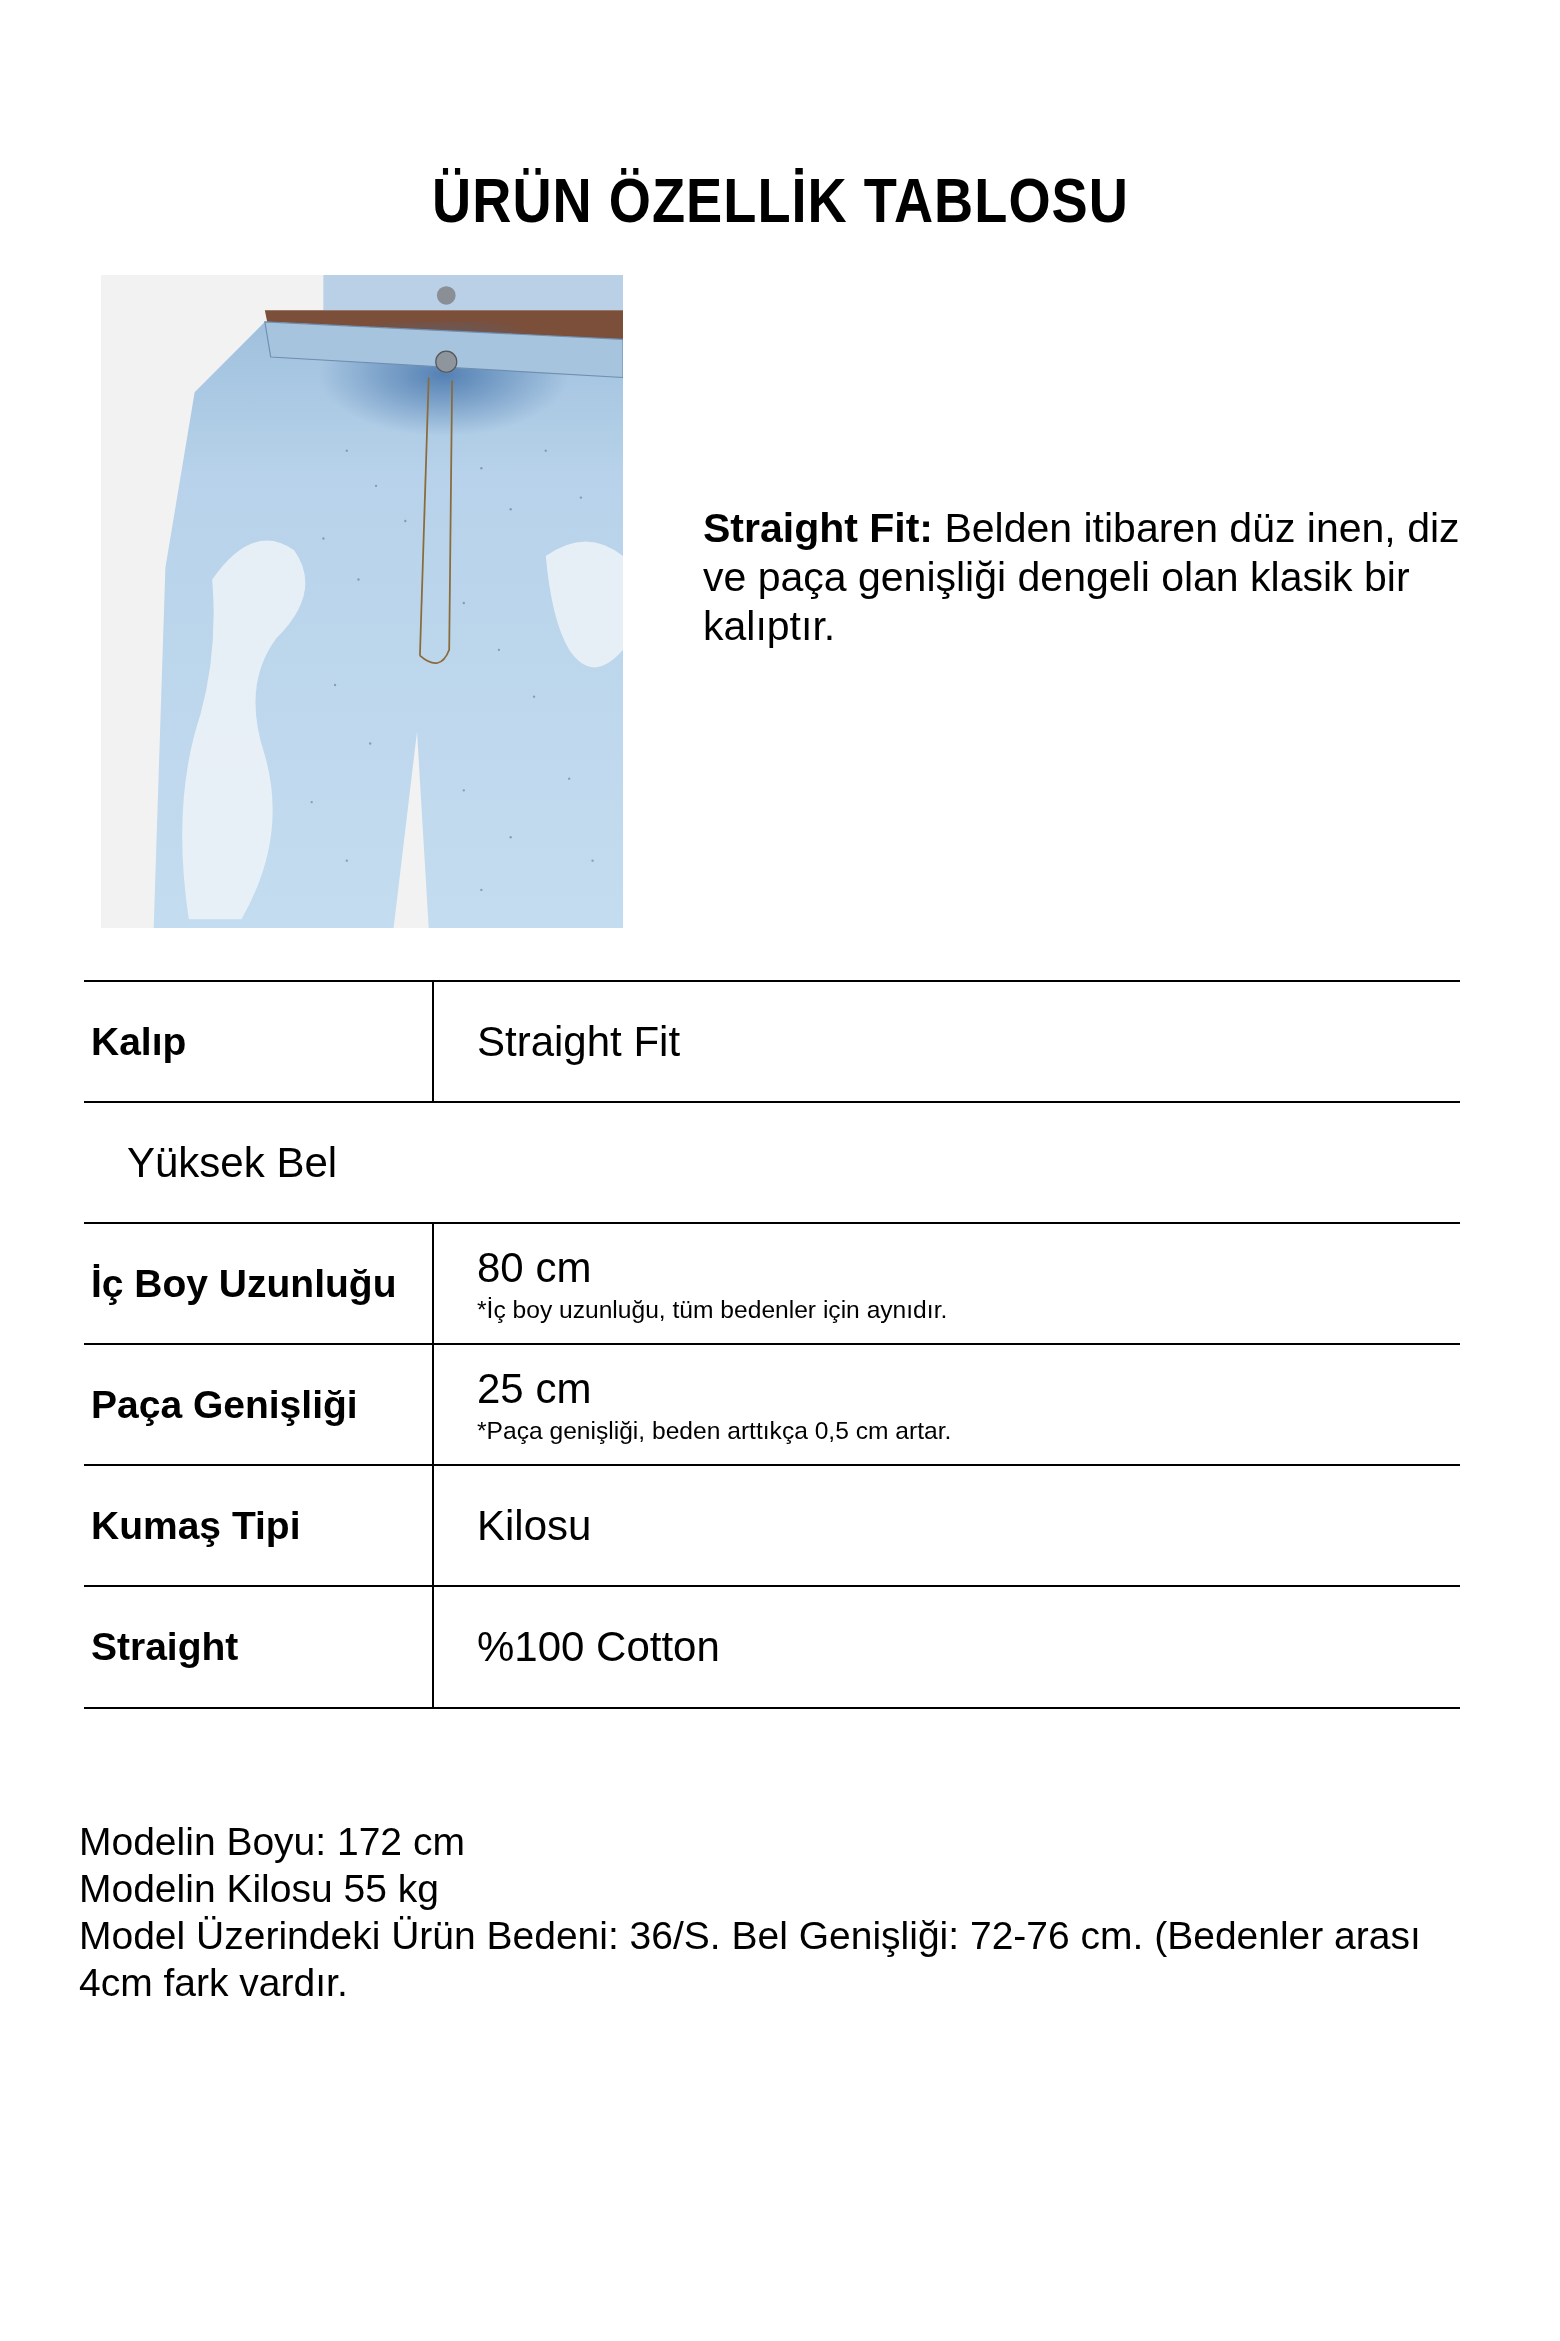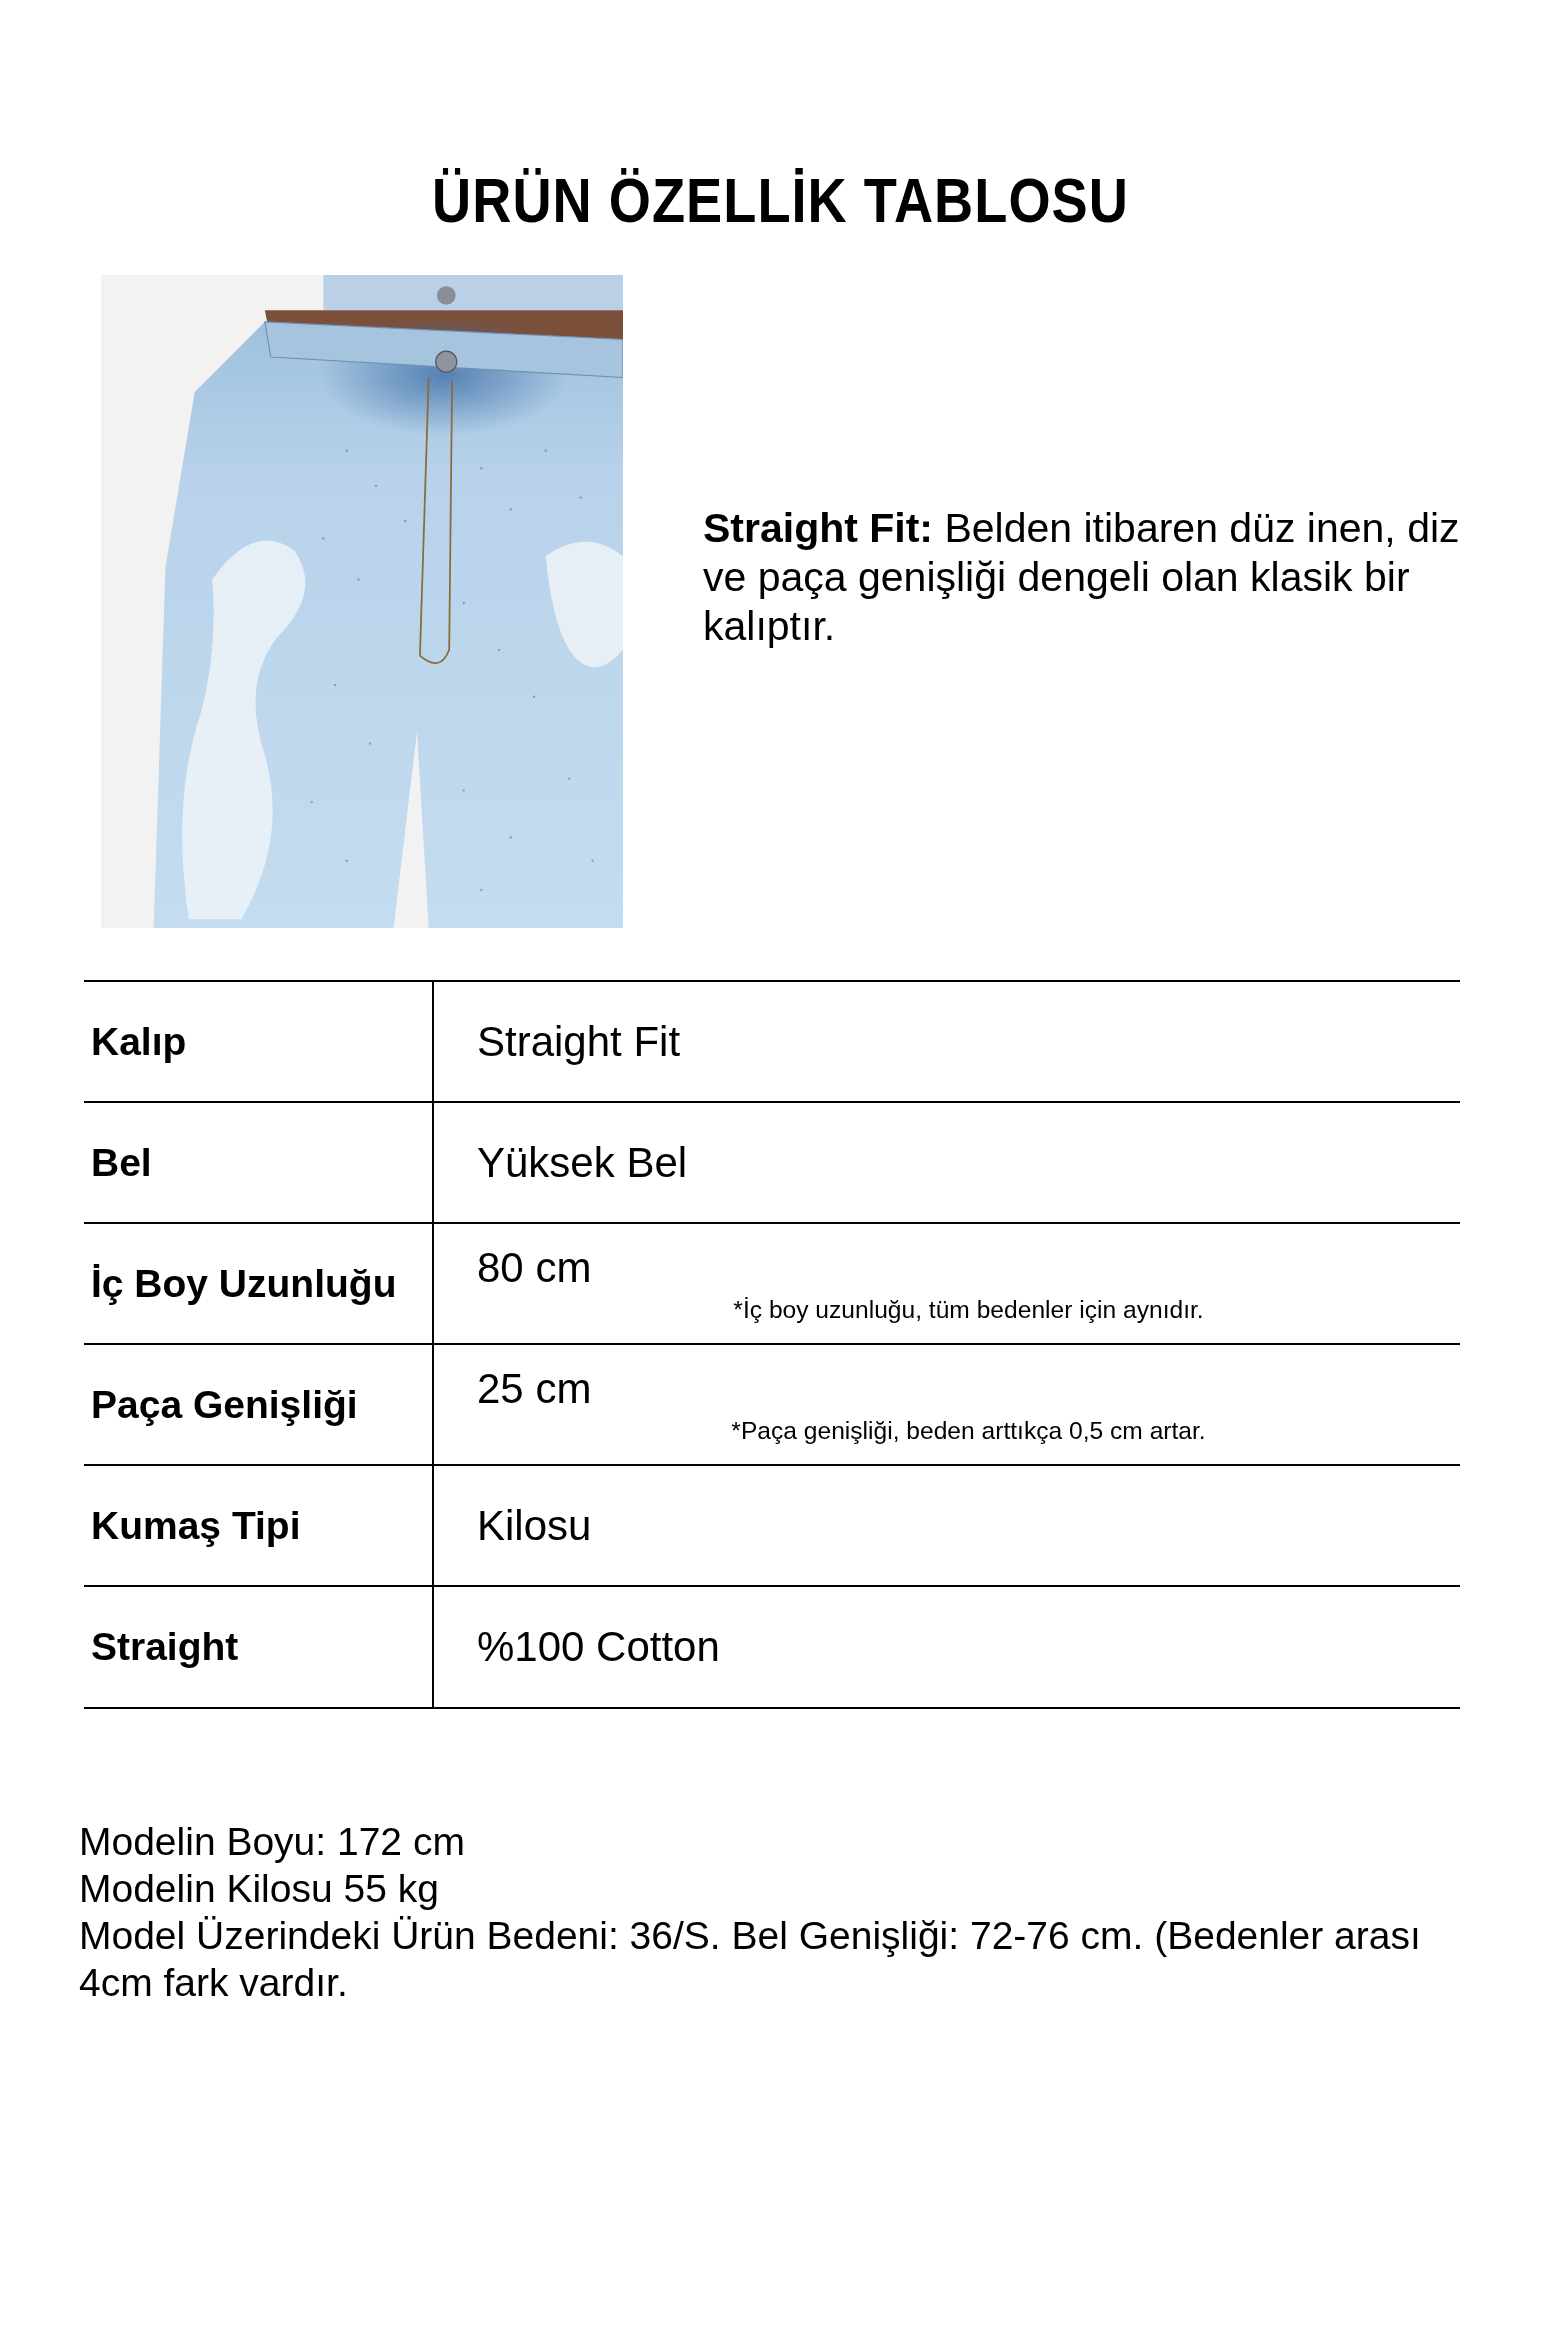--- a/index.html
+++ b/index.html
@@ -32,21 +32,21 @@
   .row:last-child { border-bottom: 2.9px solid #000; height: 124px; }
   .cell-label {
     width: 350px; border-right: 2.3px solid #000; box-sizing: border-box;
     display: flex; align-items: center; padding-left: 7px;
     font-weight: 700; font-size: 39px;
   }
   .cell-value {
     flex: 1; display: flex; flex-direction: column; justify-content: center;
     padding-left: 43px; font-size: 42px;
   }
-  .cell-value .note { font-size: 24.6px; margin-top: 4px; text-align: center; }
+  .cell-value .note { font-size: 24.6px; margin-top: 4px; }
   .model-info {
     position: absolute; left: 79px; top: 1818px; width: 1376px;
     font-size: 39px; line-height: 47px;
   }
 </style>
 </head>
 <body>
 
 <div class="title">ÜRÜN ÖZELLİK TABLOSU</div>
 
@@ -114,21 +114,20 @@
 </div>
 
 <div class="spec-table">
   <div class="row">
     <div class="cell-label">Kalıp</div>
     <div class="cell-value">
       <span>Straight Fit</span>
     </div>
   </div>
   <div class="row">
-    <div class="cell-label">Bel</div>
     <div class="cell-value">
       <span>Yüksek Bel</span>
     </div>
   </div>
   <div class="row">
     <div class="cell-label">İç Boy Uzunluğu</div>
     <div class="cell-value">
       <span>80 cm</span>
       <span class="note">*İç boy uzunluğu, tüm bedenler için aynıdır.</span>
     </div>

